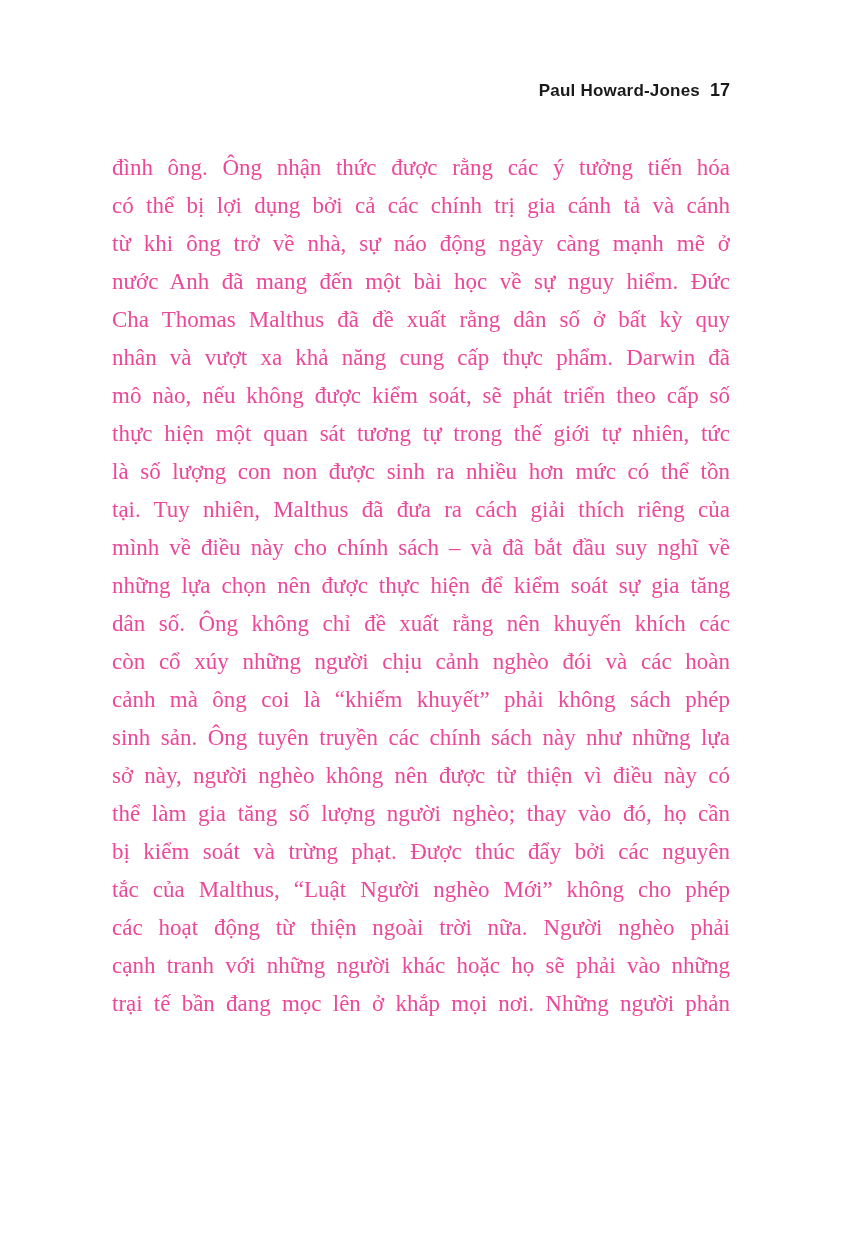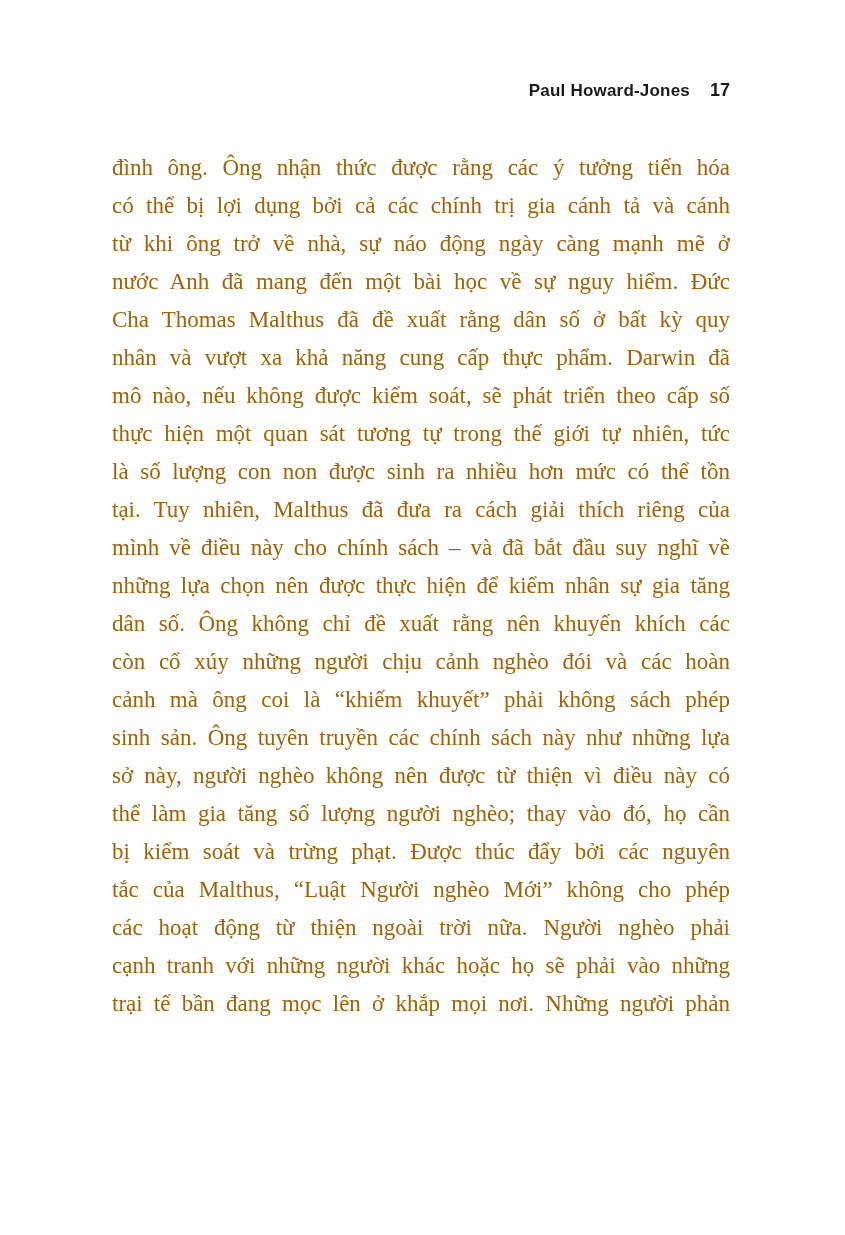--- a/index.html
+++ b/index.html
@@ -21,31 +21,31 @@
     font-family: "Liberation Sans", sans-serif;
     font-weight: 700;
     font-size: 17px;
     color: #1a1a1a;
     white-space: nowrap;
   }
   .running-title {
     letter-spacing: 0.2px;
   }
   .page-number {
-    margin-left: 20px;
+    margin-left: 10px;
     font-size: 18px;
   }
   .body-text {
     position: absolute;
     top: 149px;
     left: 112px;
     width: 618px;
     font-family: "Liberation Serif", serif;
     font-size: 23px;
-    color: #a16207;
+    color: #ec4899;
   }
   .line {
     display: block;
     height: 38px;
     line-height: 38px;
     text-align: justify;
     text-align-last: justify;
     overflow: hidden;
   }
 </style>
@@ -63,21 +63,21 @@
     <span class="line">có thể bị lợi dụng bởi cả các chính trị gia cánh tả và cánh</span>
     <span class="line">từ khi ông trở về nhà, sự náo động ngày càng mạnh mẽ ở</span>
     <span class="line">nước Anh đã mang đến một bài học về sự nguy hiểm. Đức</span>
     <span class="line">Cha Thomas Malthus đã đề xuất rằng dân số ở bất kỳ quy</span>
     <span class="line">nhân và vượt xa khả năng cung cấp thực phẩm. Darwin đã</span>
     <span class="line">mô nào, nếu không được kiểm soát, sẽ phát triển theo cấp số</span>
     <span class="line">thực hiện một quan sát tương tự trong thế giới tự nhiên, tức</span>
     <span class="line">là số lượng con non được sinh ra nhiều hơn mức có thể tồn</span>
     <span class="line">tại. Tuy nhiên, Malthus đã đưa ra cách giải thích riêng của</span>
     <span class="line">mình về điều này cho chính sách – và đã bắt đầu suy nghĩ về</span>
-    <span class="line">những lựa chọn nên được thực hiện để kiểm nhân sự gia tăng</span>
+    <span class="line">những lựa chọn nên được thực hiện để kiểm soát sự gia tăng</span>
     <span class="line">dân số. Ông không chỉ đề xuất rằng nên khuyến khích các</span>
     <span class="line">còn cổ xúy những người chịu cảnh nghèo đói và các hoàn</span>
     <span class="line">cảnh mà ông coi là “khiếm khuyết” phải không sách phép</span>
     <span class="line">sinh sản. Ông tuyên truyền các chính sách này như những lựa</span>
     <span class="line">sở này, người nghèo không nên được từ thiện vì điều này có</span>
     <span class="line">thể làm gia tăng số lượng người nghèo; thay vào đó, họ cần</span>
     <span class="line">bị kiểm soát và trừng phạt. Được thúc đẩy bởi các nguyên</span>
     <span class="line">tắc của Malthus, “Luật Người nghèo Mới” không cho phép</span>
     <span class="line">các hoạt động từ thiện ngoài trời nữa. Người nghèo phải</span>
     <span class="line">cạnh tranh với những người khác hoặc họ sẽ phải vào những</span>

